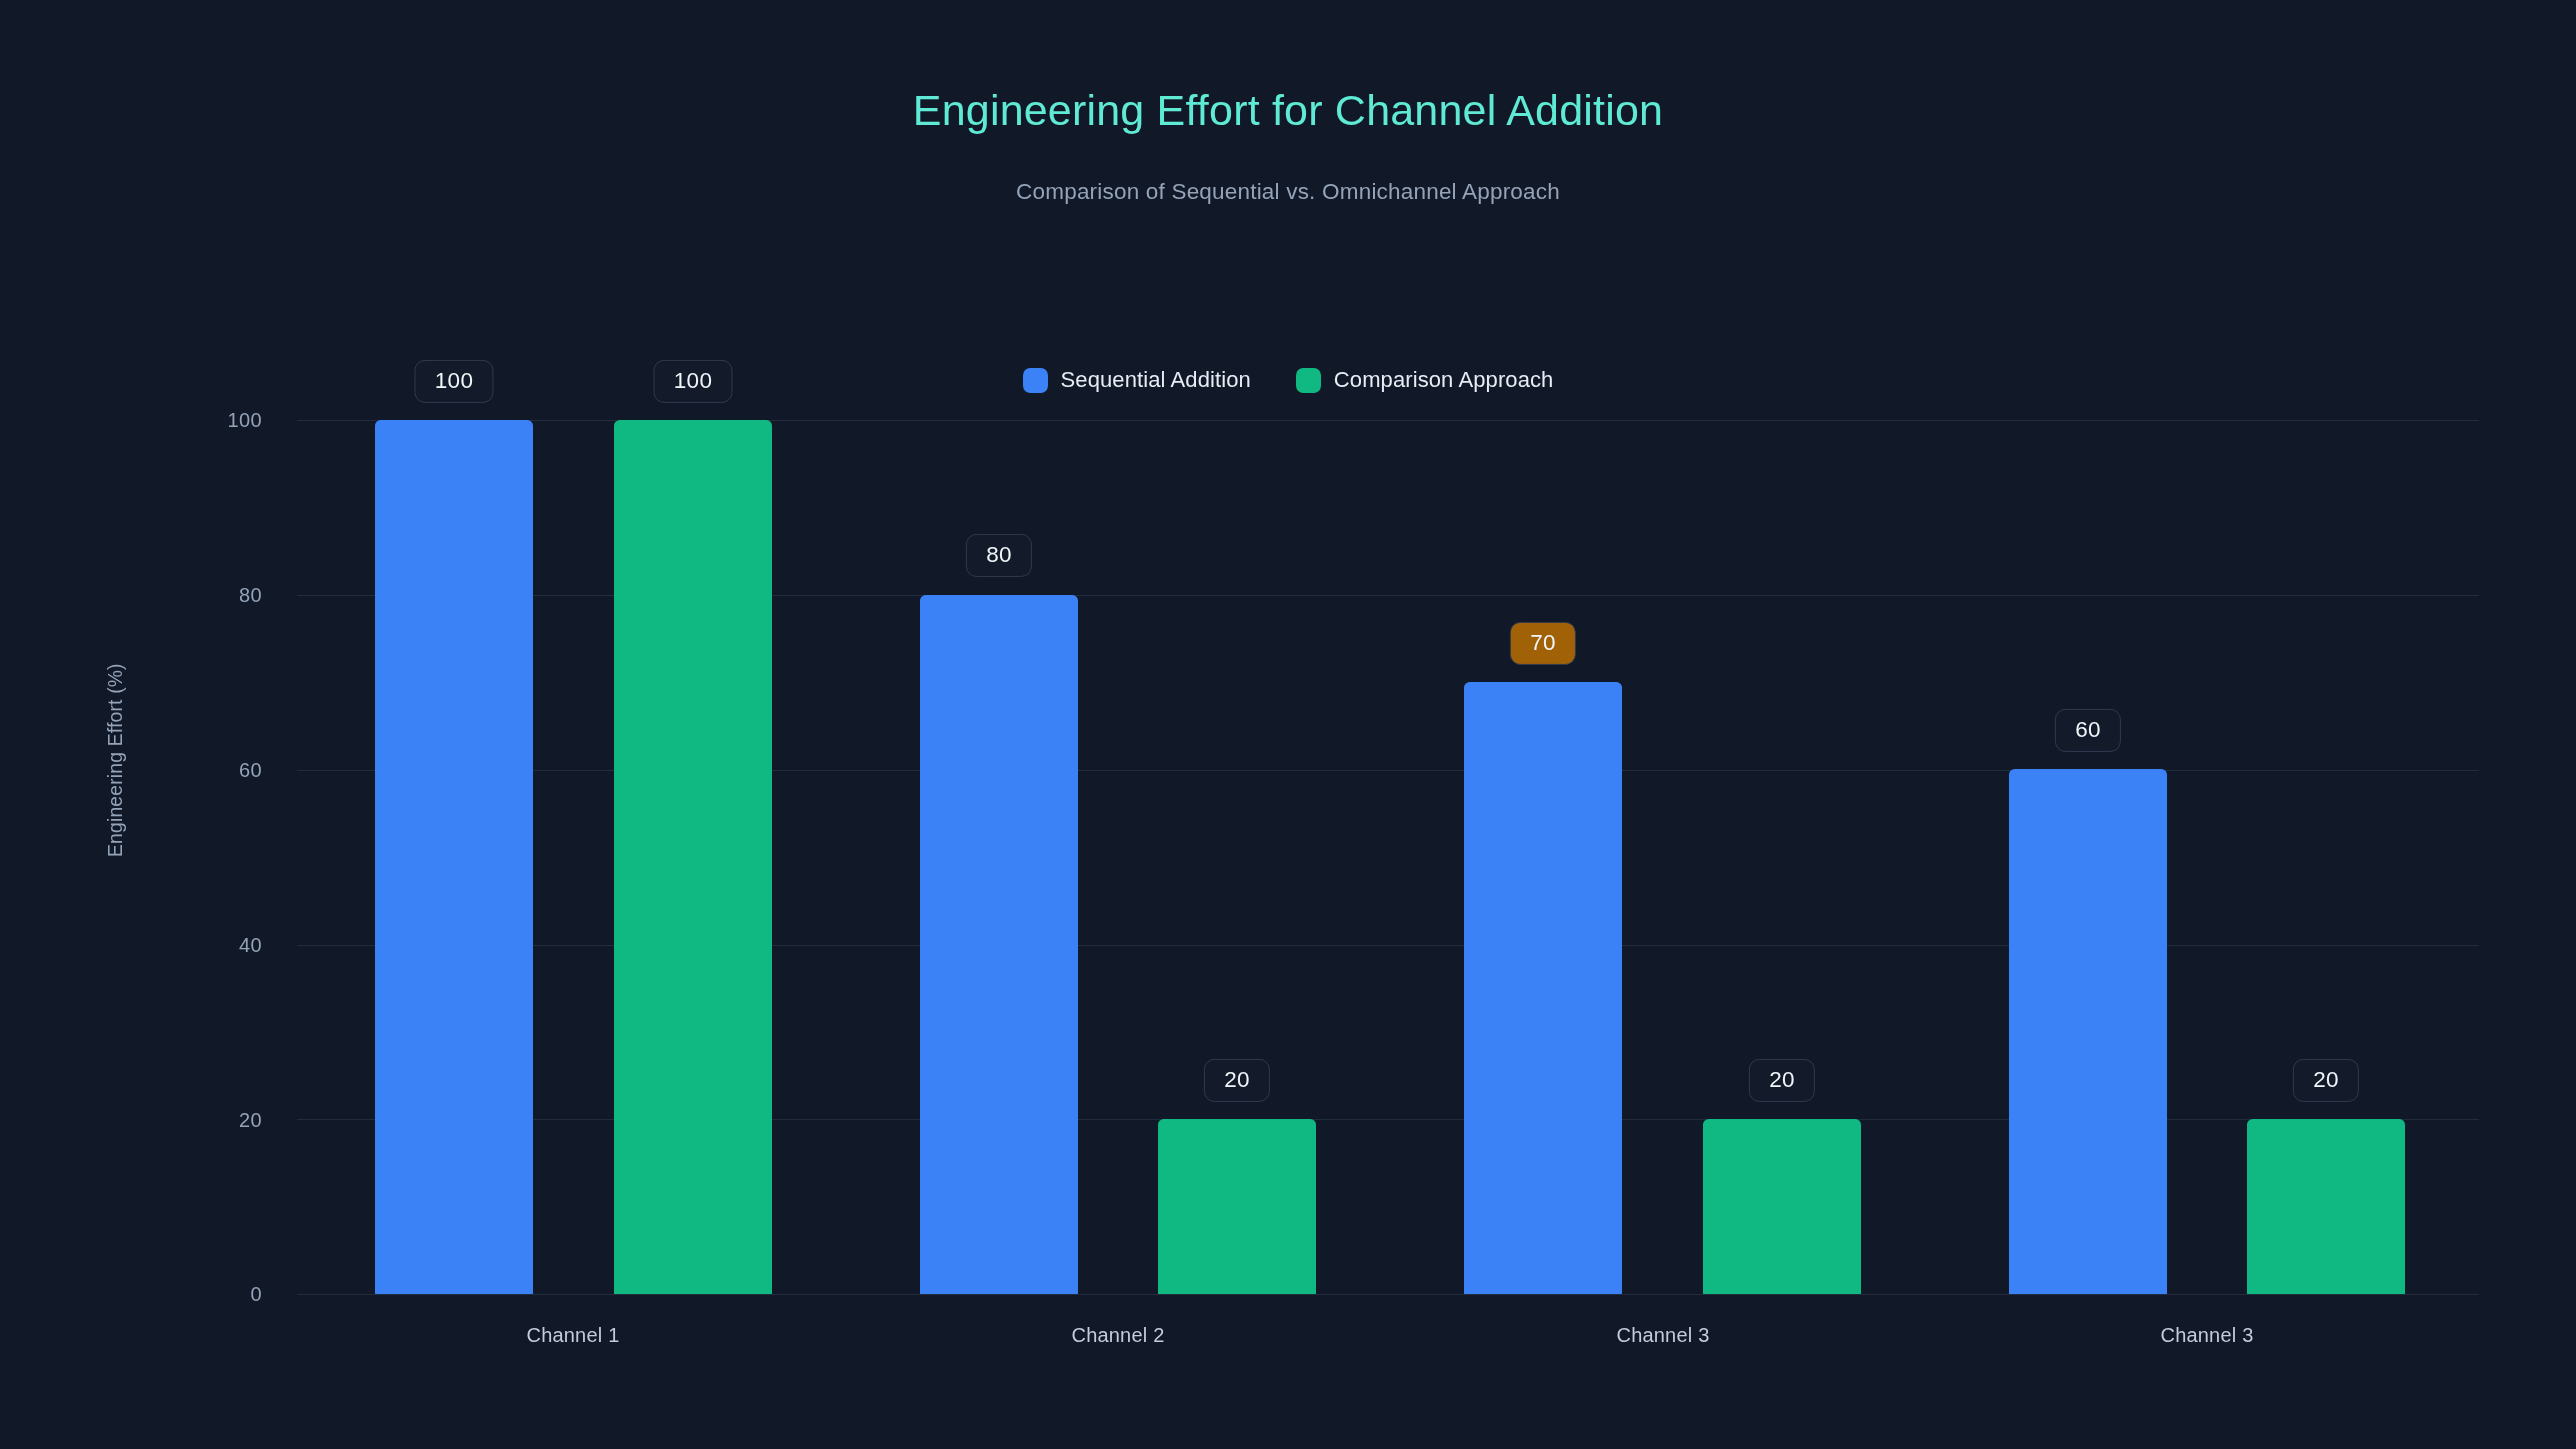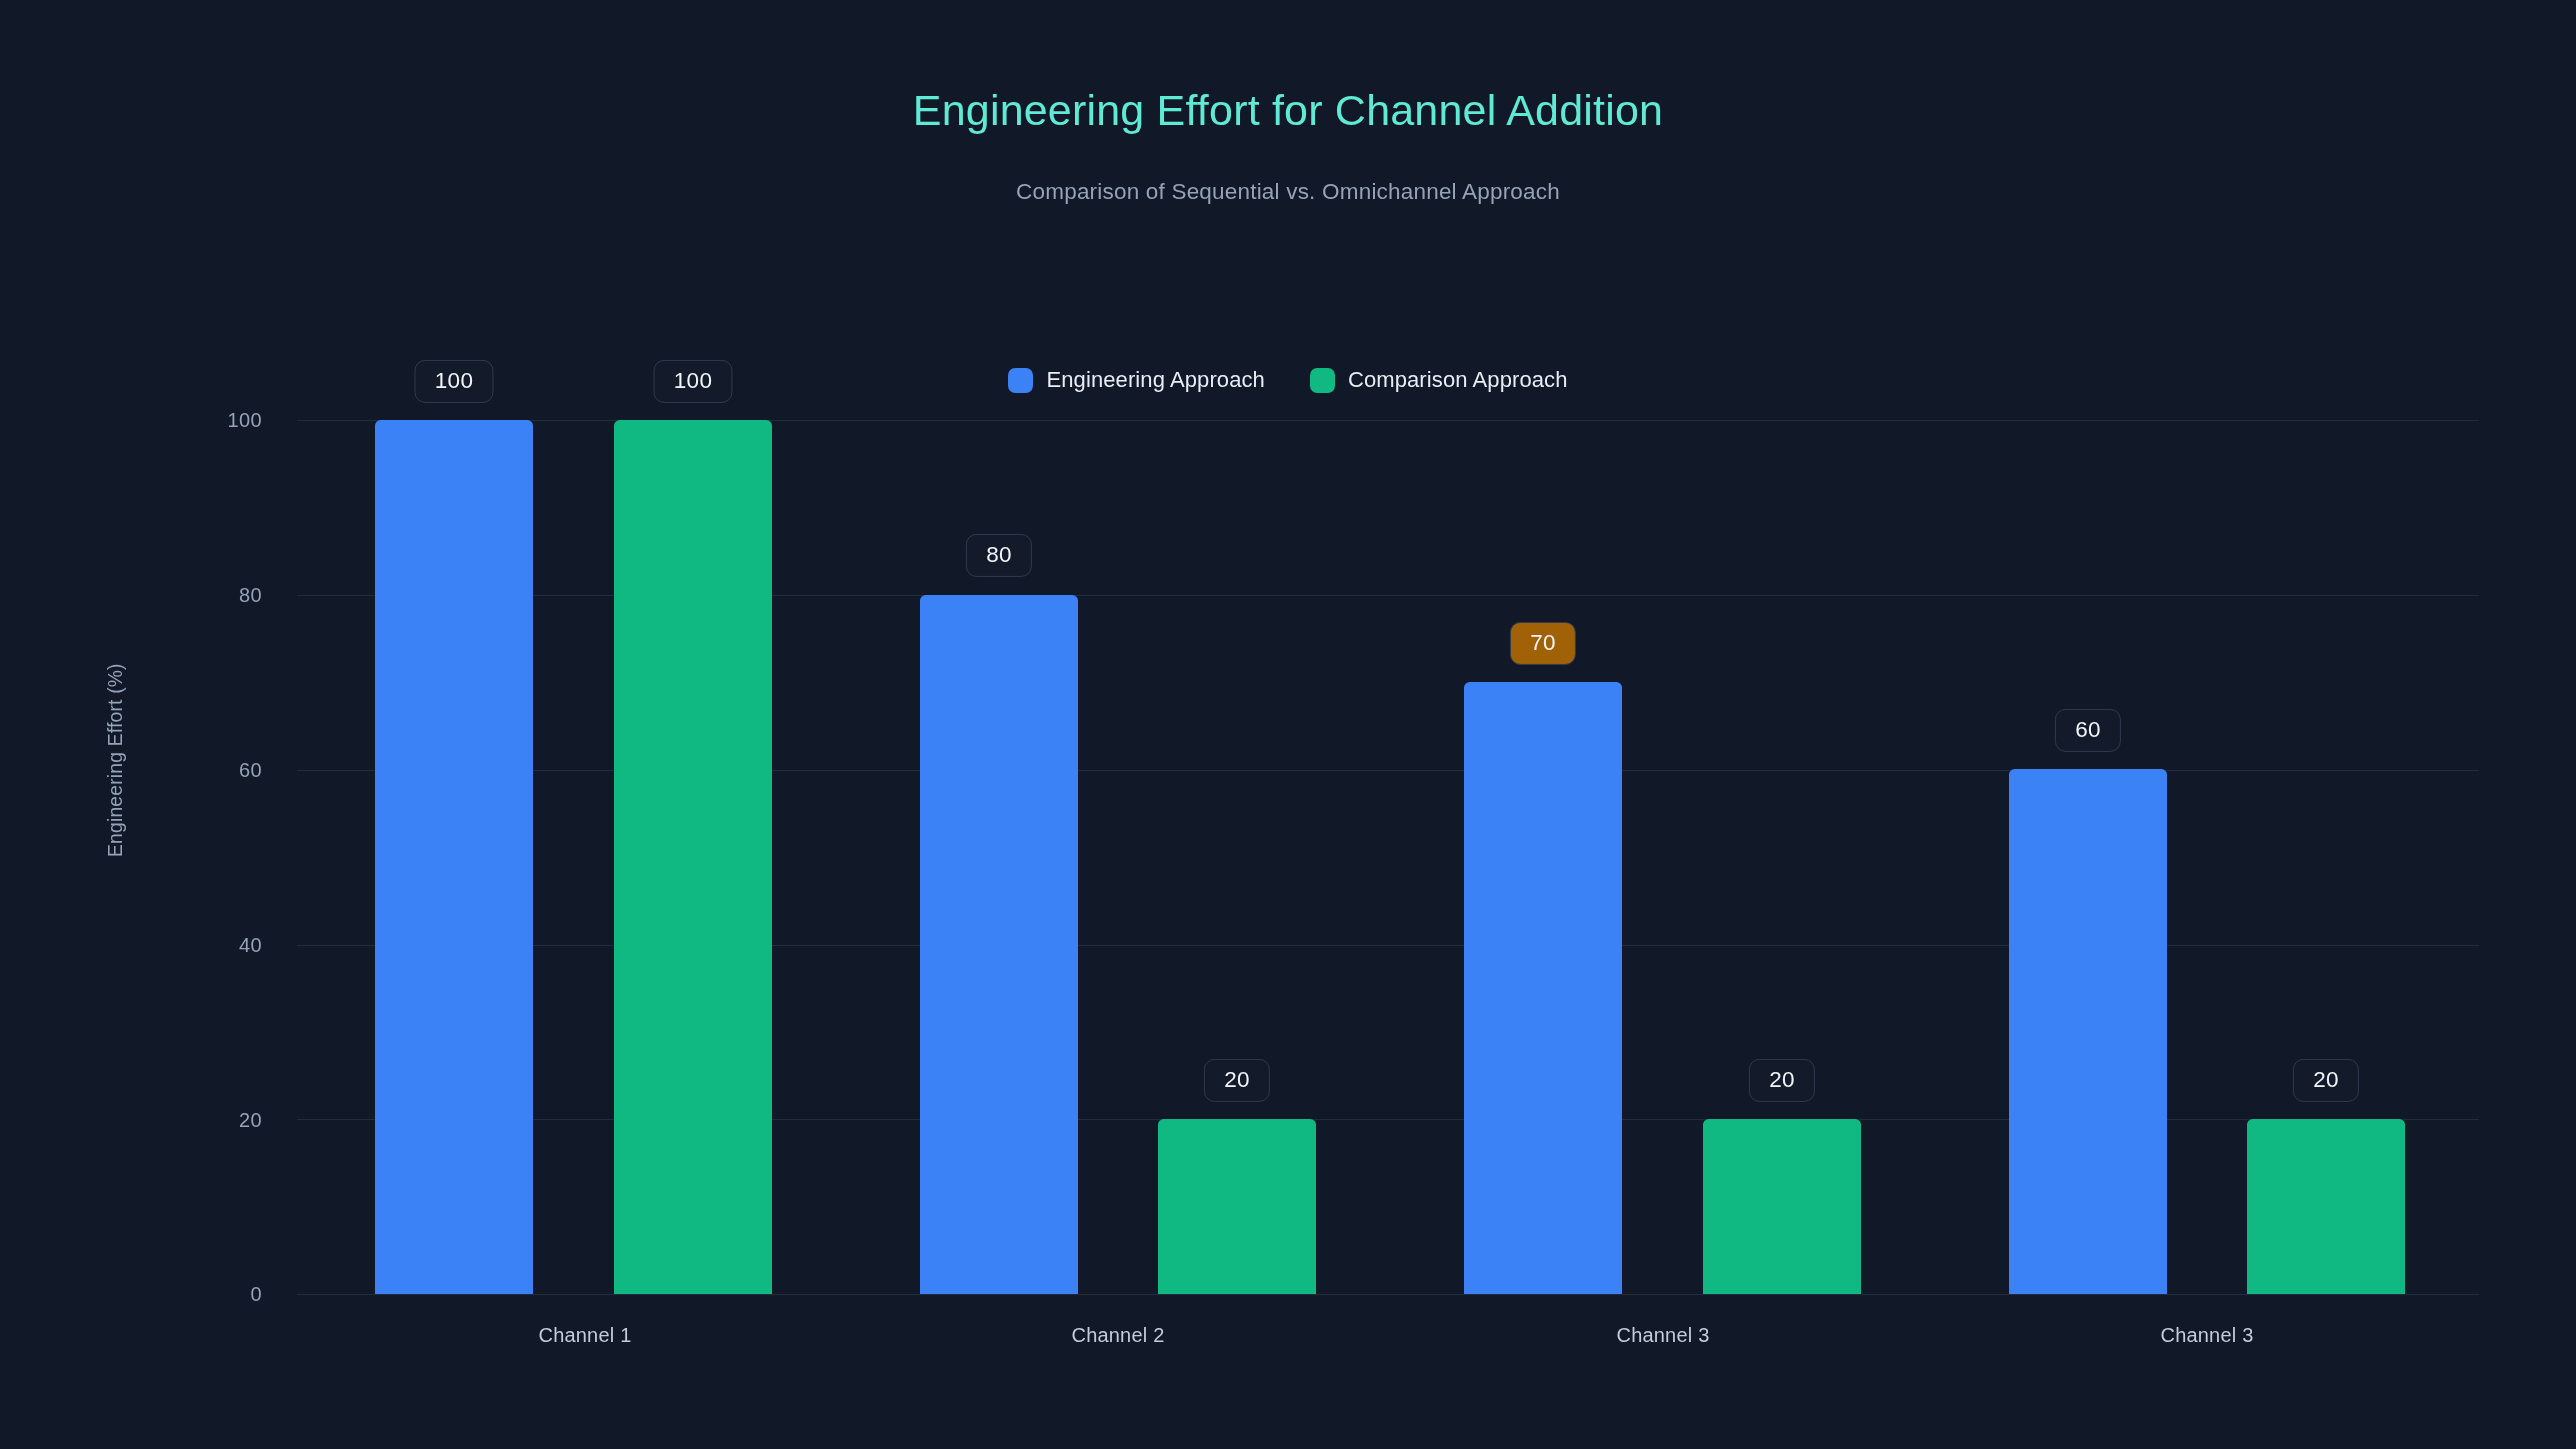--- a/index.html
+++ b/index.html
@@ -165,21 +165,21 @@
 <body>
 
 <div id="chart-header">
   <div id="chart-title">Engineering Effort for Channel Addition</div>
   <div id="chart-subtitle">Comparison of Sequential vs. Omnichannel Approach</div>
 </div>
 
 <div id="chart-legend">
   <div class="legend-item">
     <span class="legend-swatch" style="background: rgb(59, 130, 246);"></span>
-    <span class="legend-label">Engineering Approach</span>
+    <span class="legend-label">Sequential Addition</span>
   </div>
   <div class="legend-item">
     <span class="legend-swatch" style="background: rgb(16, 185, 129);"></span>
     <span class="legend-label">Comparison Approach</span>
   </div>
 </div>
 
 <div id="plot-wrap">
 
   <div id="y-axis-title">Engineering Effort (%)</div>
@@ -208,21 +208,21 @@
         <div class="bar" title="Channel 2 — Sequential Approach: 80" style="left: 619px; width: 158px; height: 699px; background: rgb(59, 130, 246);"></div>
         <div class="bar" title="Channel 2 — Omnichannel Approach: 20" style="left: 857px; width: 158px; height: 175px; background: rgb(16, 185, 129);"></div>
         <div class="bar" title="Channel 3 — Sequential Approach: 70" style="left: 1163px; width: 158px; height: 612px; background: rgb(59, 130, 246);"></div>
         <div class="bar" title="Channel 3 — Omnichannel Approach: 20" style="left: 1402px; width: 158px; height: 175px; background: rgb(16, 185, 129);"></div>
         <div class="bar" title="Channel 4 — Sequential Approach: 60" style="left: 1708px; width: 158px; height: 525px; background: rgb(59, 130, 246);"></div>
         <div class="bar" title="Channel 4 — Omnichannel Approach: 20" style="left: 1946px; width: 158px; height: 175px; background: rgb(16, 185, 129);"></div>
       </div>
   </div>
 
   <div id="x-tick-labels">
-      <div class="xtick" style="left: 585px;">Channel 1</div>
+      <div class="xtick" style="left: 573px;">Channel 1</div>
       <div class="xtick" style="left: 1118px;">Channel 2</div>
       <div class="xtick" style="left: 1663px;">Channel 3</div>
       <div class="xtick" style="left: 2207px;">Channel 3</div>
     </div>
   <div id="badges-layer">
       <div class="value-badge" style="left: 454px; top: 403px; background: rgb(19, 27, 43); border-color: rgb(48, 59, 79);">100</div>
       <div class="value-badge" style="left: 693px; top: 403px; background: rgb(19, 27, 43); border-color: rgb(48, 59, 79);">100</div>
       <div class="value-badge" style="left: 999px; top: 577px; background: rgb(19, 27, 43); border-color: rgb(48, 59, 79);">80</div>
       <div class="value-badge" style="left: 1237px; top: 1102px; background: rgb(19, 27, 43); border-color: rgb(48, 59, 79);">20</div>
       <div class="value-badge" style="left: 1543px; top: 665px; background: #a16207; border-color: rgb(48, 59, 79);">70</div>

